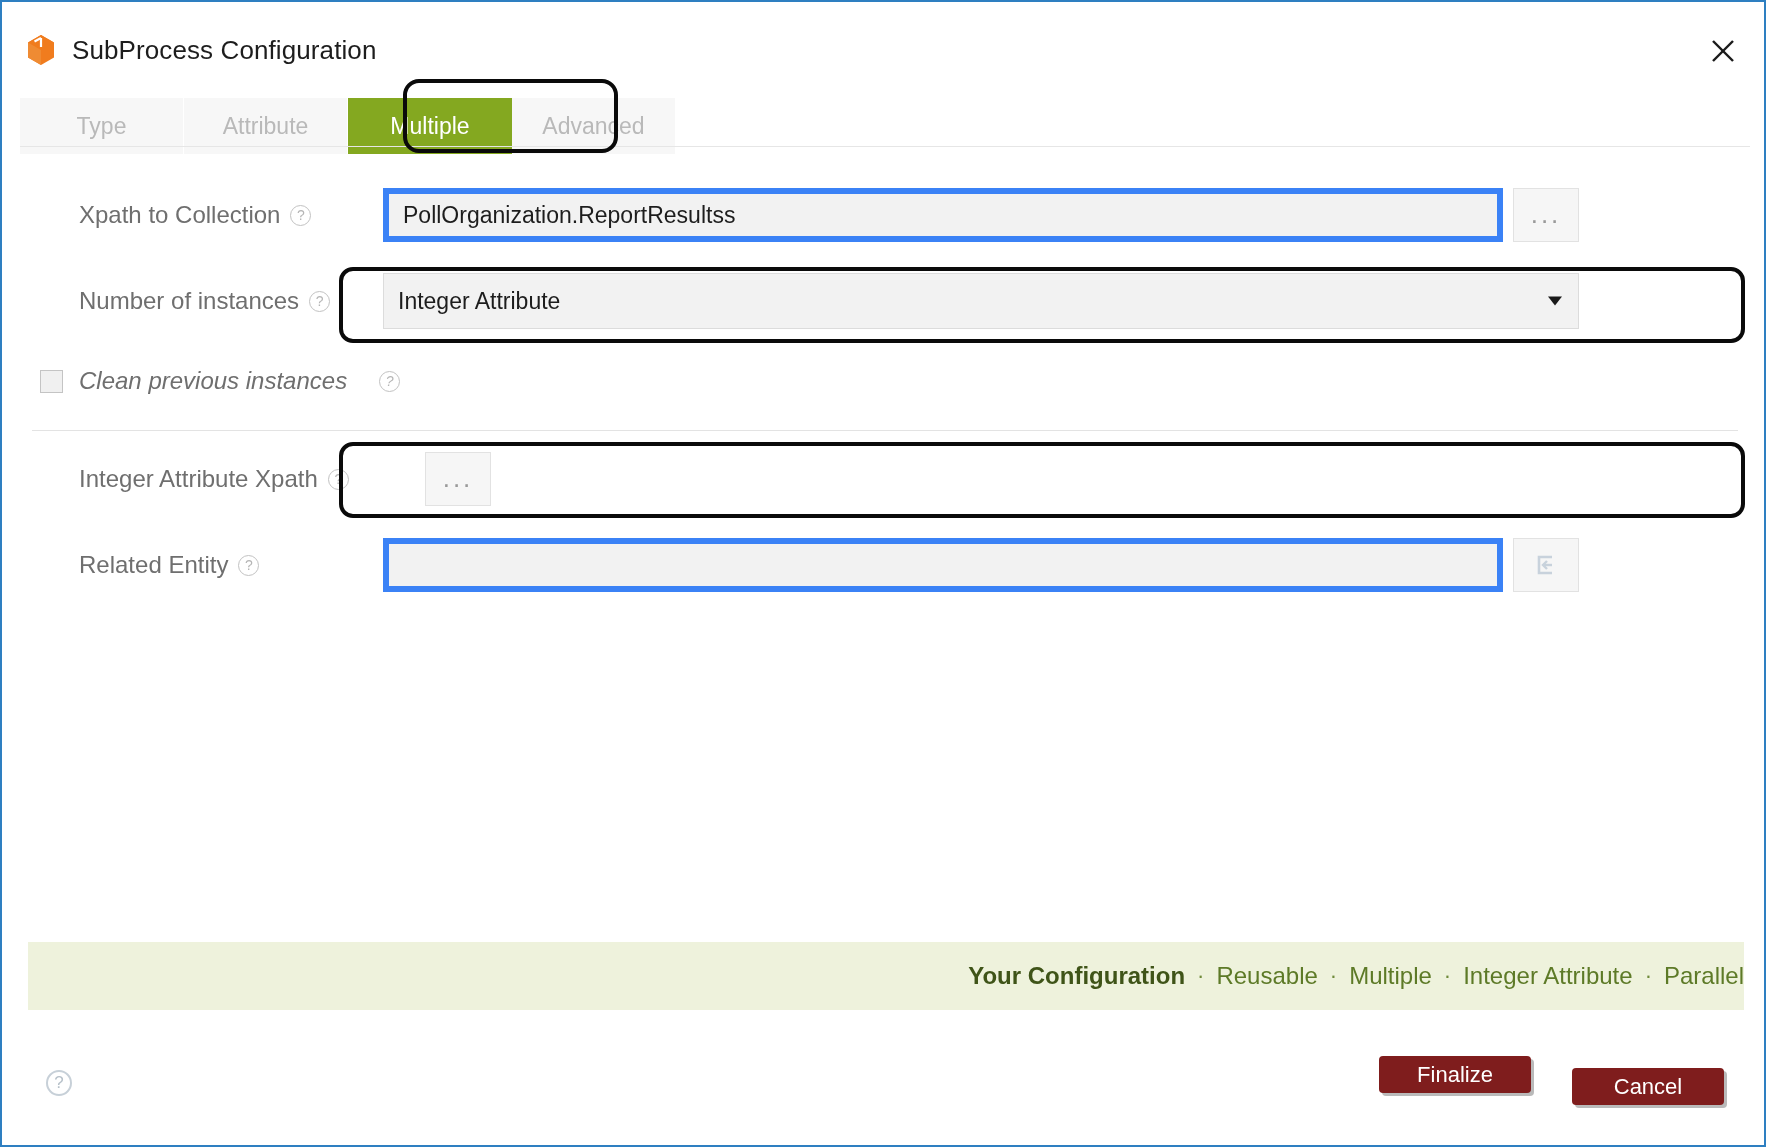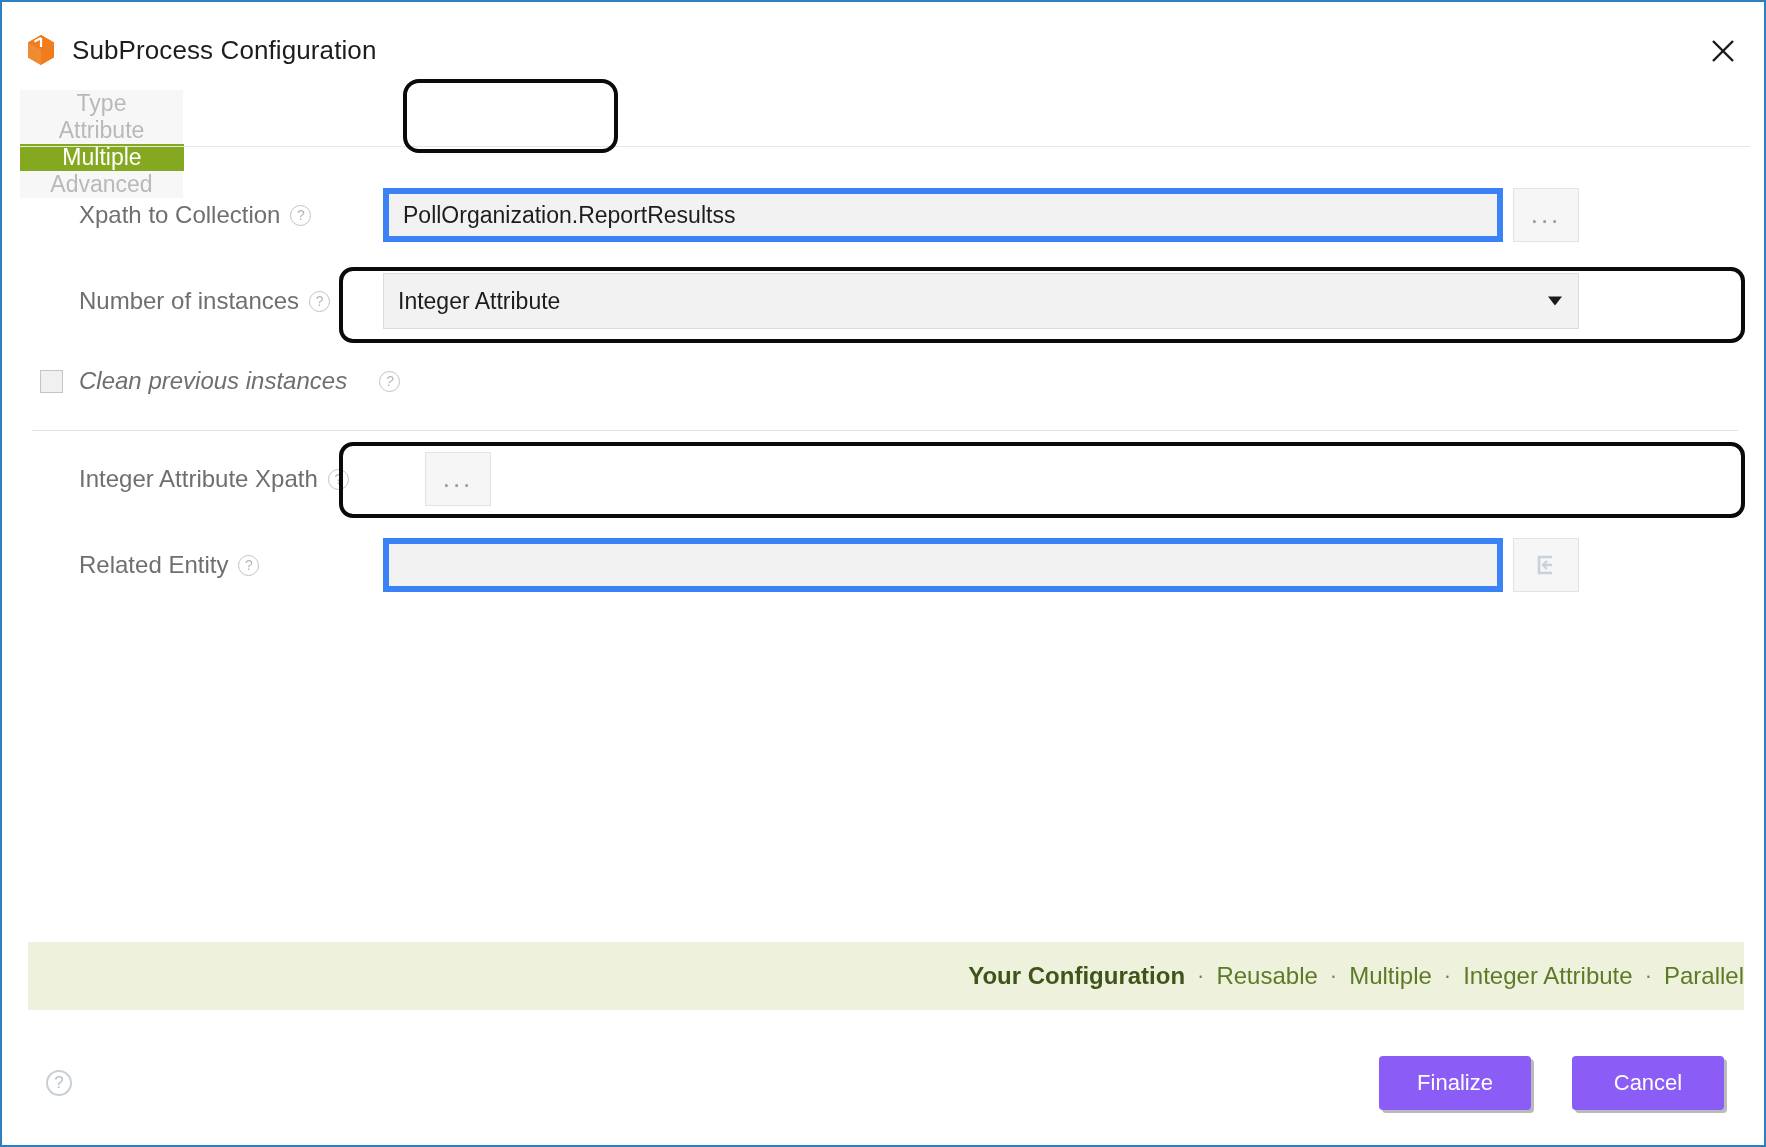--- a/index.html
+++ b/index.html
@@ -45,26 +45,25 @@
     width: 46px; height: 44px;
     display: flex; align-items: center; justify-content: center;
     cursor: pointer;
     color: #1a1a1a;
   }
   .close-btn svg { display: block; }
 
   
   .tabs {
     position: absolute;
-    left: 18px; top: 88px;
+    left: 18px; top: 96px;
     width: 1730px;
     height: 56px;
     display: flex;
     align-items: stretch;
-    flex-direction: column;
   }
   .tab {
     width: 164px;
     display: flex;
     align-items: center;
     justify-content: center;
     font-size: 23px;
     color: #b9b9b9;
     background: #f7f7f7;
     border-right: 1px solid #ffffff;
@@ -285,33 +284,33 @@
     border: 2px solid #c7d0d8;
     border-radius: 50%;
     color: #b6c0c9;
     font-size: 17px;
     display: flex; align-items: center; justify-content: center;
     cursor: pointer;
   }
   .btn {
     position: absolute;
     top: 46px;
-    height: 54px;
-    background: #8b5cf6;
+    height: 37px;
+    background: #7f1d1d;
     color: #ffffff;
     font-size: 22px;
     display: flex; align-items: center; justify-content: center;
     border: none;
     border-radius: 4px;
     box-shadow: 3px 3px 0 rgba(130,130,130,0.55);
     cursor: pointer;
     font-family: "Liberation Sans", sans-serif;
   }
   .btn-finalize { left: 1377px; width: 152px; }
-  .btn-cancel   { left: 1570px; width: 152px; }
+  .btn-cancel   { left: 1570px; width: 152px; margin-top: 12px; }
 </style>
 </head>
 <body>
 
 <div id="app">
 
   <div class="titlebar">
     <svg class="app-icon" viewBox="0 0 34 34">
       <polygon points="17,2 30,9.5 30,24.5 17,32 4,24.5 4,9.5" fill="#f07c1e"></polygon>
       <polygon points="17,2 30,9.5 17,17 4,9.5" fill="#f07c1e"></polygon>

